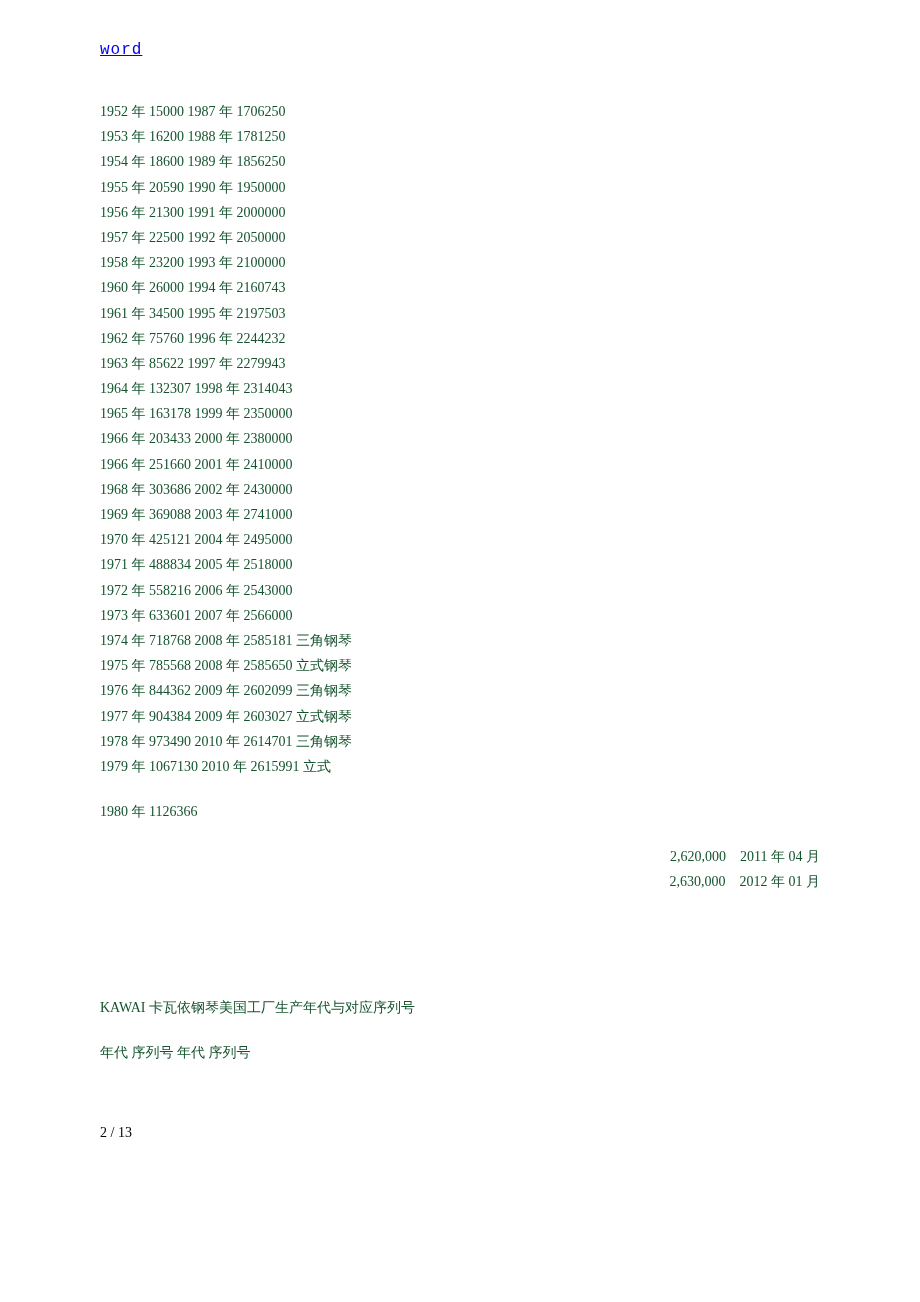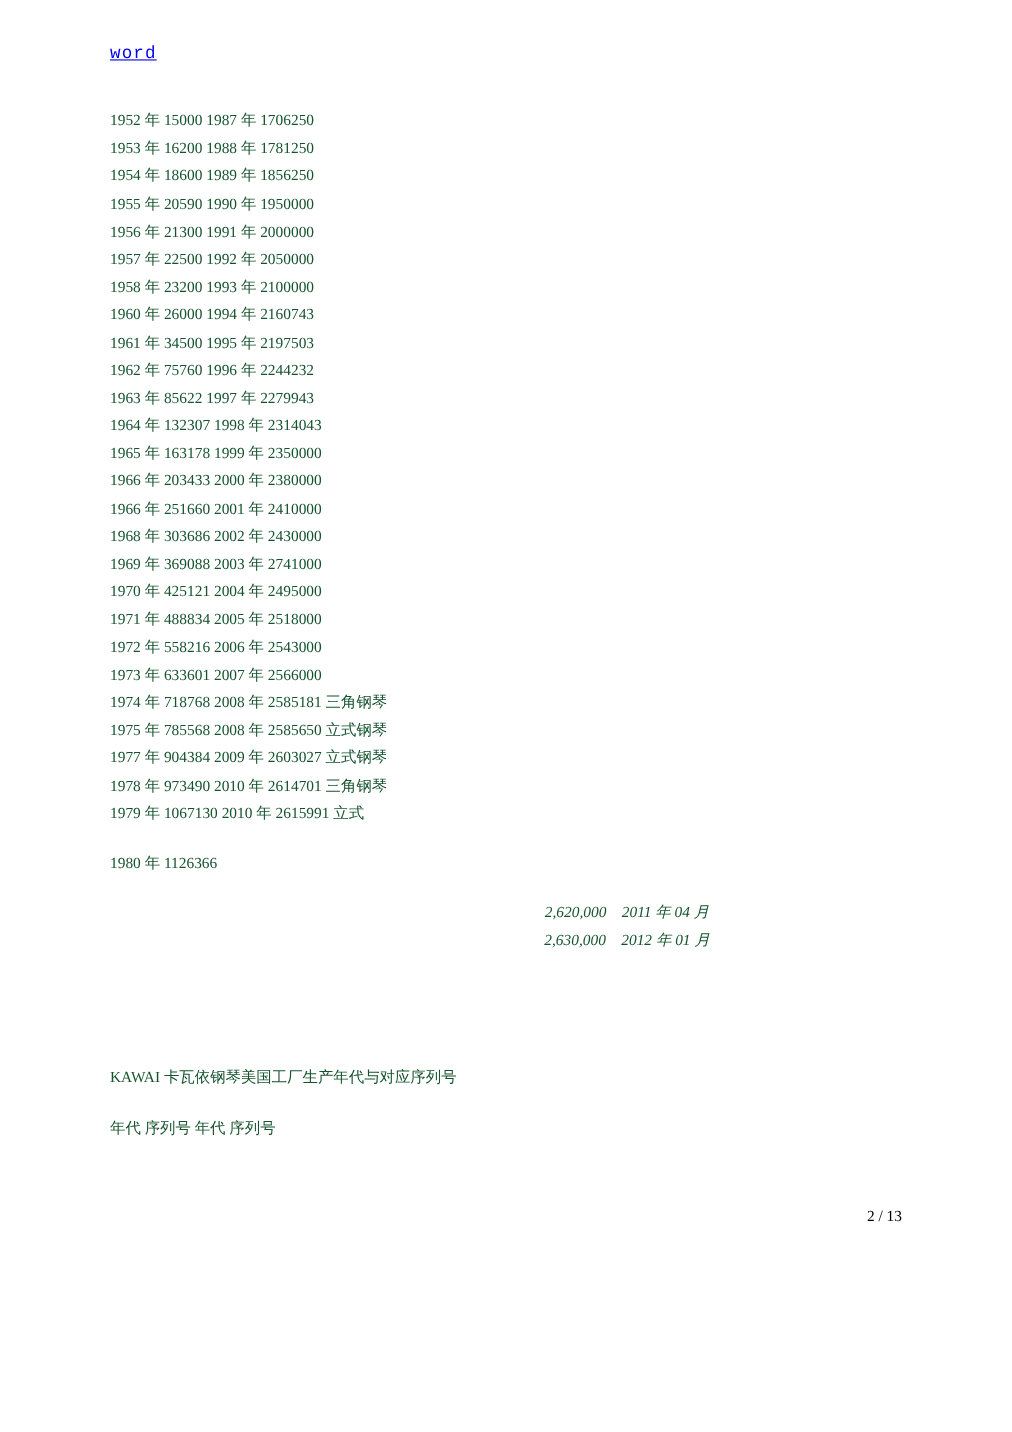--- a/index.html
+++ b/index.html
@@ -25,31 +25,30 @@
     }
     .content {
       font-size: 14px;
       line-height: 1.8;
       color: #14532d;
     }
     .serial-line {
       white-space: pre;
     }
     .additional-line {
-      text-align: center;
+      text-align: right;
       padding-left: 220px;
       white-space: pre;
-      font-style: italic;
     }
     .section-title {
       margin-top: 40px;
       margin-bottom: 20px;
     }
     .footer {
-      text-align: right;
+      text-align: left;
       margin-top: 60px;
       font-size: 14px;
     }
     .spacer-small {
       height: 20px;
     }
     .spacer-large {
       height: 60px;
     }
   </style>
@@ -79,20 +78,21 @@
         <div class="serial-line">1966 年 203433 2000 年 2380000</div>
         <div class="serial-line">1966 年 251660 2001 年 2410000</div>
         <div class="serial-line">1968 年 303686 2002 年 2430000</div>
         <div class="serial-line">1969 年 369088 2003 年 2741000</div>
         <div class="serial-line">1970 年 425121 2004 年 2495000</div>
         <div class="serial-line">1971 年 488834 2005 年 2518000</div>
         <div class="serial-line">1972 年 558216 2006 年 2543000</div>
         <div class="serial-line">1973 年 633601 2007 年 2566000</div>
         <div class="serial-line">1974 年 718768 2008 年 2585181 三角钢琴</div>
         <div class="serial-line">1975 年 785568 2008 年 2585650 立式钢琴</div>
+        <div class="serial-line">1976 年 844362 2009 年 2602099 三角钢琴</div>
         <div class="serial-line">1977 年 904384 2009 年 2603027 立式钢琴</div>
         <div class="serial-line">1978 年 973490 2010 年 2614701 三角钢琴</div>
         <div class="serial-line">1979 年 1067130 2010 年 2615991 立式</div>
       </div>
 
     <div class="spacer-small"></div>
 
     <div class="serial-line">1980 年 1126366</div>
 
     <div class="spacer-small"></div>

